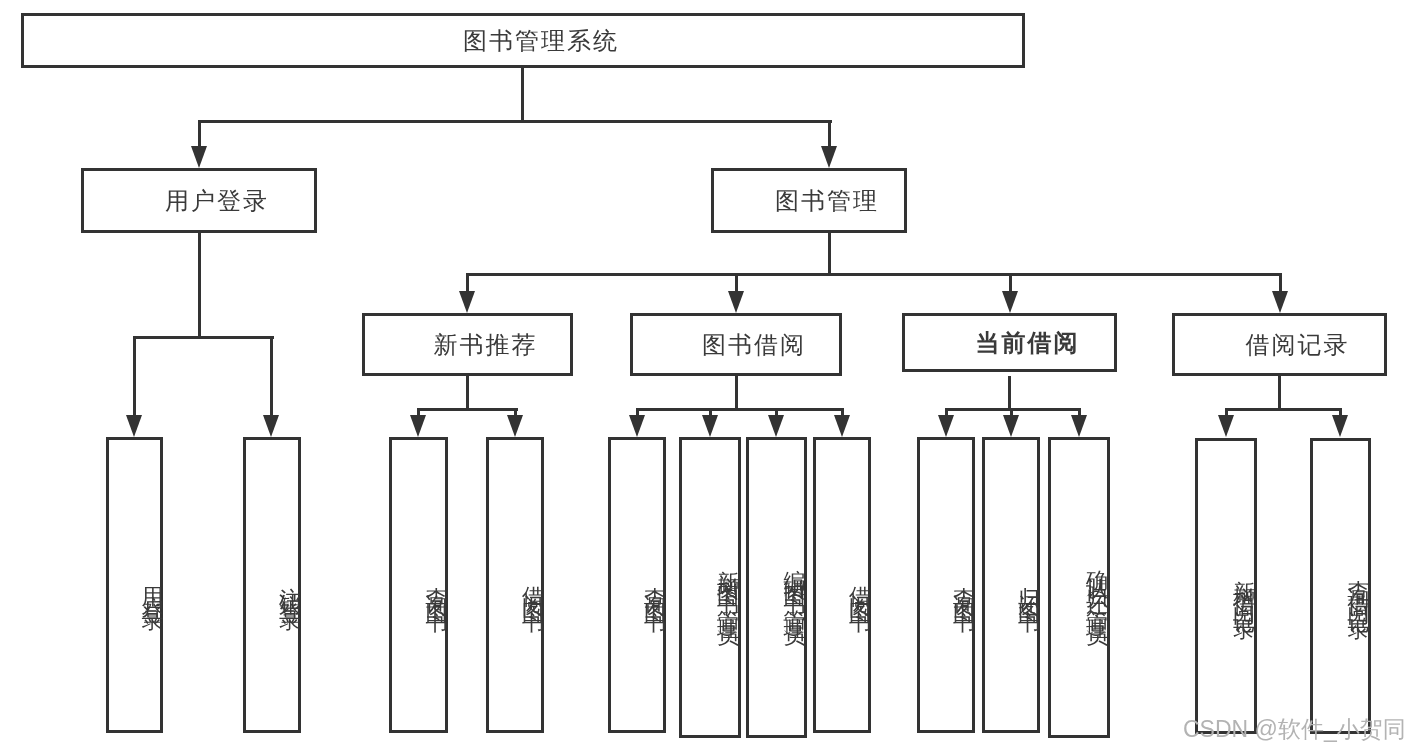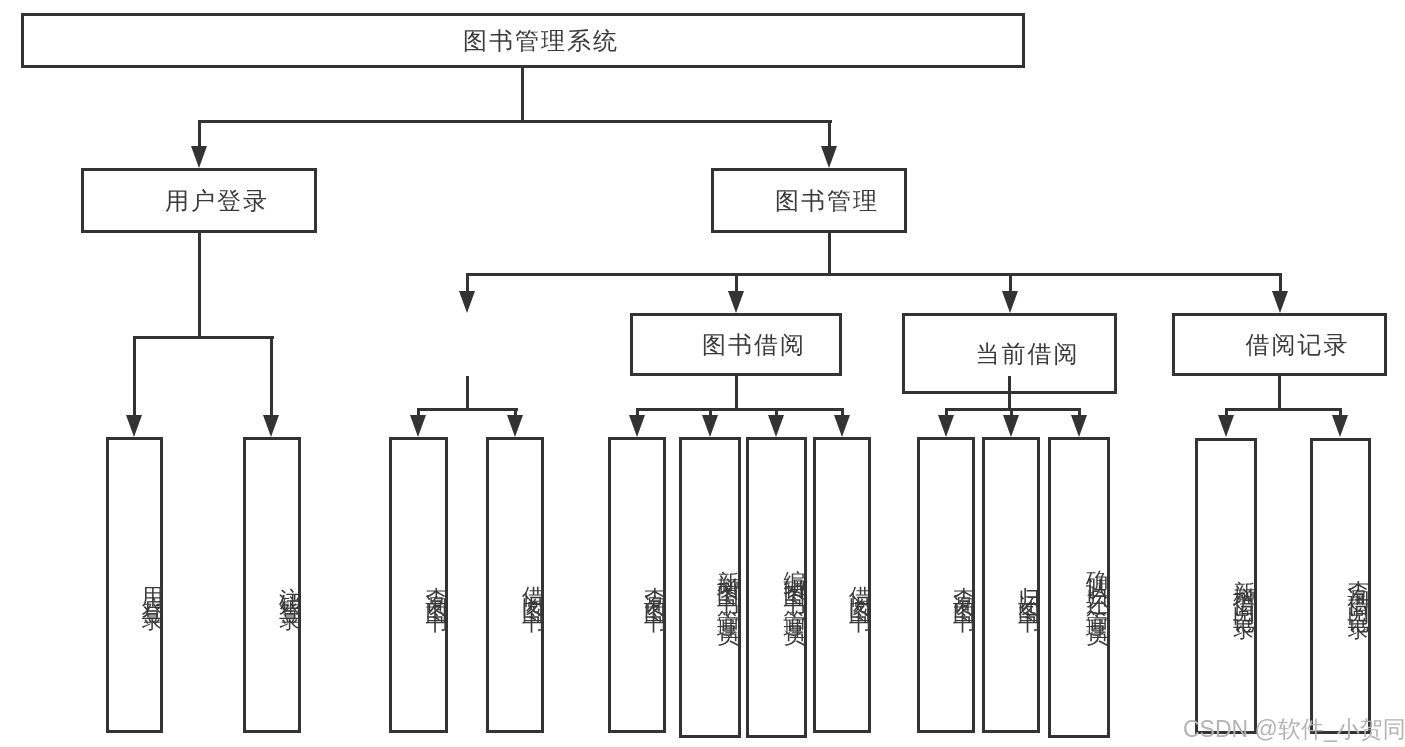--- a/index.html
+++ b/index.html
@@ -81,24 +81,27 @@
   <div class="line" style="left:466px; top:273px; width:816px; height:3px;"></div>
   <div class="line" style="left:466px; top:273px; width:3px; height:18px;"></div>
   <div class="arrow" style="left:459px; top:291px;"></div>
   <div class="line" style="left:735px; top:273px; width:3px; height:18px;"></div>
   <div class="arrow" style="left:728px; top:291px;"></div>
   <div class="line" style="left:1009px; top:273px; width:3px; height:18px;"></div>
   <div class="arrow" style="left:1002px; top:291px;"></div>
   <div class="line" style="left:1279px; top:273px; width:3px; height:18px;"></div>
   <div class="arrow" style="left:1272px; top:291px;"></div>
 
+  <div class="box" style="left:362px; top:313px; width:211px; height:63px;">
+    <span class="node-label">新书推荐</span>
+  </div>
   <div class="box" style="left:630px; top:313px; width:212px; height:63px;font-family:Liberation Mono, monospace;">
     <span class="node-label">图书借阅</span>
   </div>
-  <div class="box" style="left:902px; top:313px; width:215px; height:81px;">
+  <div class="box" style="left:902px; top:313px; width:215px; height:59px;font-weight:bold;">
     <span class="node-label">当前借阅</span>
   </div>
   <div class="box" style="left:1172px; top:313px; width:215px; height:63px;">
     <span class="node-label">借阅记录</span>
   </div>
 
   <div class="line" style="left:466px; top:376px; width:3px; height:35px;"></div>
   <div class="line" style="left:417px; top:408px; width:101px; height:3px;"></div>
   <div class="line" style="left:417px; top:408px; width:3px; height:7px;"></div>
   <div class="arrow" style="left:410px; top:415px;"></div>

